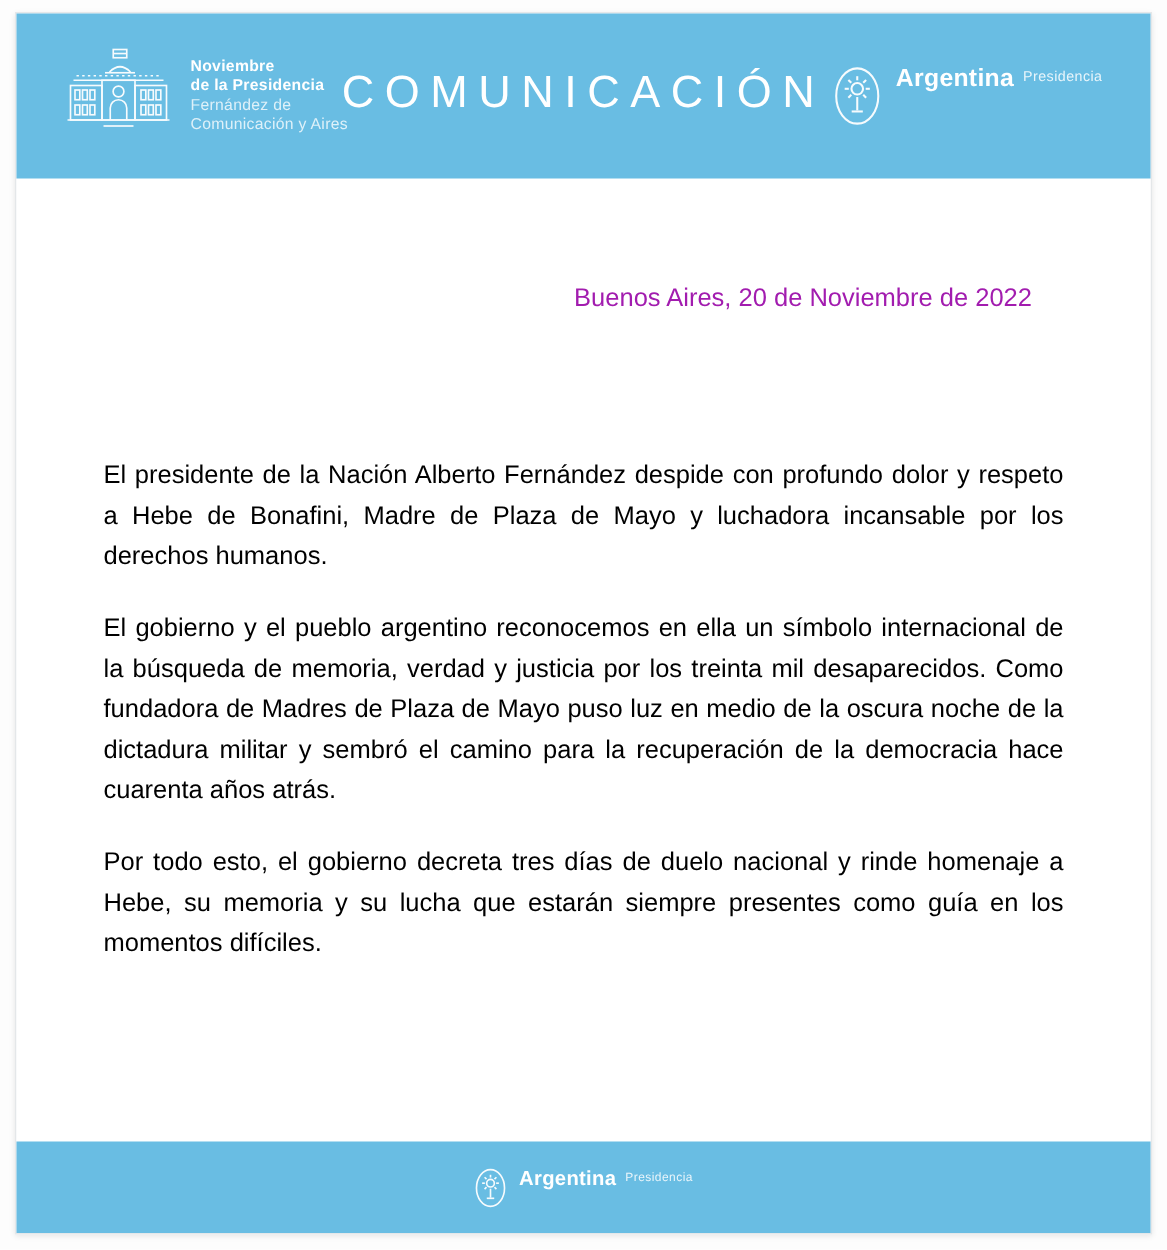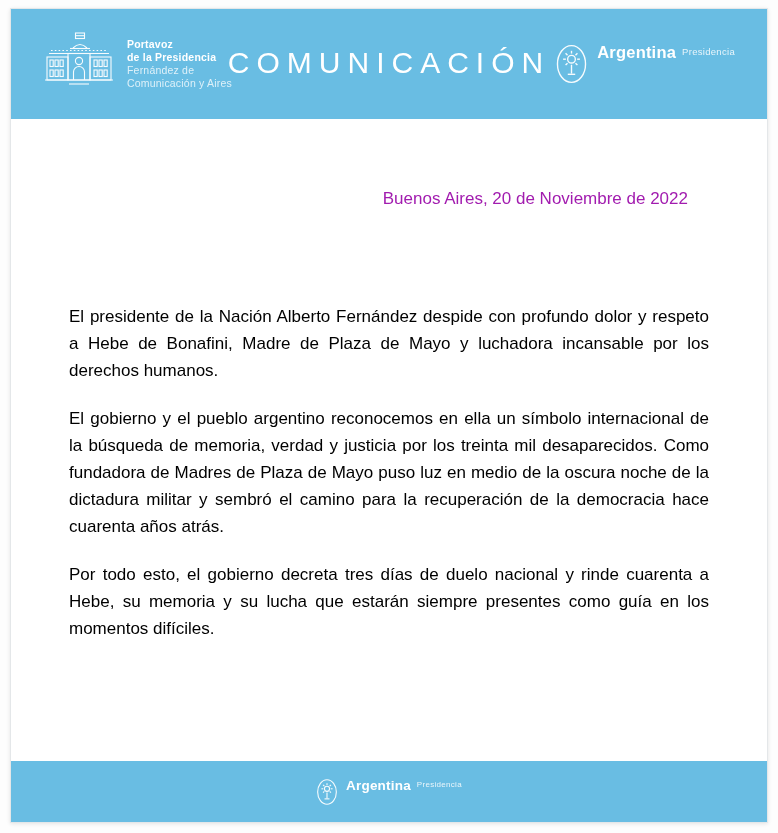--- a/index.html
+++ b/index.html
@@ -124,21 +124,21 @@
             <rect x="61" y="28" width="3.2" height="6.5"></rect>
             <rect x="51" y="38" width="3.2" height="6.5"></rect>
             <rect x="56" y="38" width="3.2" height="6.5"></rect>
             <rect x="61" y="38" width="3.2" height="6.5"></rect>
 
             <line x1="2" y1="48" x2="70" y2="48"></line>
             <line x1="26" y1="52" x2="46" y2="52"></line>
           </svg>
         </span>
         <div class="org-text">
-          <div class="org-bold">Portavoz</div>
+          <div class="org-bold">Noviembre</div>
           <div class="org-bold">de la Presidencia</div>
           <div class="org-light">Fernández de</div>
           <div class="org-light">Comunicación y Aires</div>
         </div>
       </div>
 
       <div class="doc-title">COMUNICACIÓN</div>
 
       <div class="brand">
         <span class="icon">
@@ -158,21 +158,21 @@
         </span>
         <span class="brand-name">Argentina</span>
         <span class="brand-sub">Presidencia</span>
       </div>
     </header>
 
     <main class="content">
       <div class="dateline">Buenos Aires, 20 de Noviembre de 2022</div>
       <p>El presidente de la Nación Alberto Fernández despide con profundo dolor y respeto a Hebe de Bonafini, Madre de Plaza de Mayo y luchadora incansable por los derechos humanos.</p>
       <p>El gobierno y el pueblo argentino reconocemos en ella un símbolo internacional de la búsqueda de memoria, verdad y justicia por los treinta mil desaparecidos. Como fundadora de Madres de Plaza de Mayo puso luz en medio de la oscura noche de la dictadura militar y sembró el camino para la recuperación de la democracia hace cuarenta años atrás.</p>
-      <p>Por todo esto, el gobierno decreta tres días de duelo nacional y rinde cuarenta a Hebe, su memoria y su lucha que estarán siempre presentes como guía en los momentos difíciles.</p>
+      <p>Por todo esto, el gobierno decreta tres días de duelo nacional y rinde homenaje a Hebe, su memoria y su lucha que estarán siempre presentes como guía en los momentos difíciles.</p>
     </main>
 
     <footer class="bar footer">
       <div class="brand">
         <span class="icon">
           <svg width="22" height="28" viewBox="0 0 24 30" fill="none" stroke="#ffffff" stroke-width="1.2" opacity="0.95">
             <ellipse cx="12" cy="15" rx="10.2" ry="13.4"></ellipse>
             <circle cx="12" cy="11.5" r="2.8"></circle>
             <line x1="12" y1="7.4" x2="12" y2="5.4"></line>
             <line x1="14.9" y1="8.6" x2="16.3" y2="7.2"></line>

